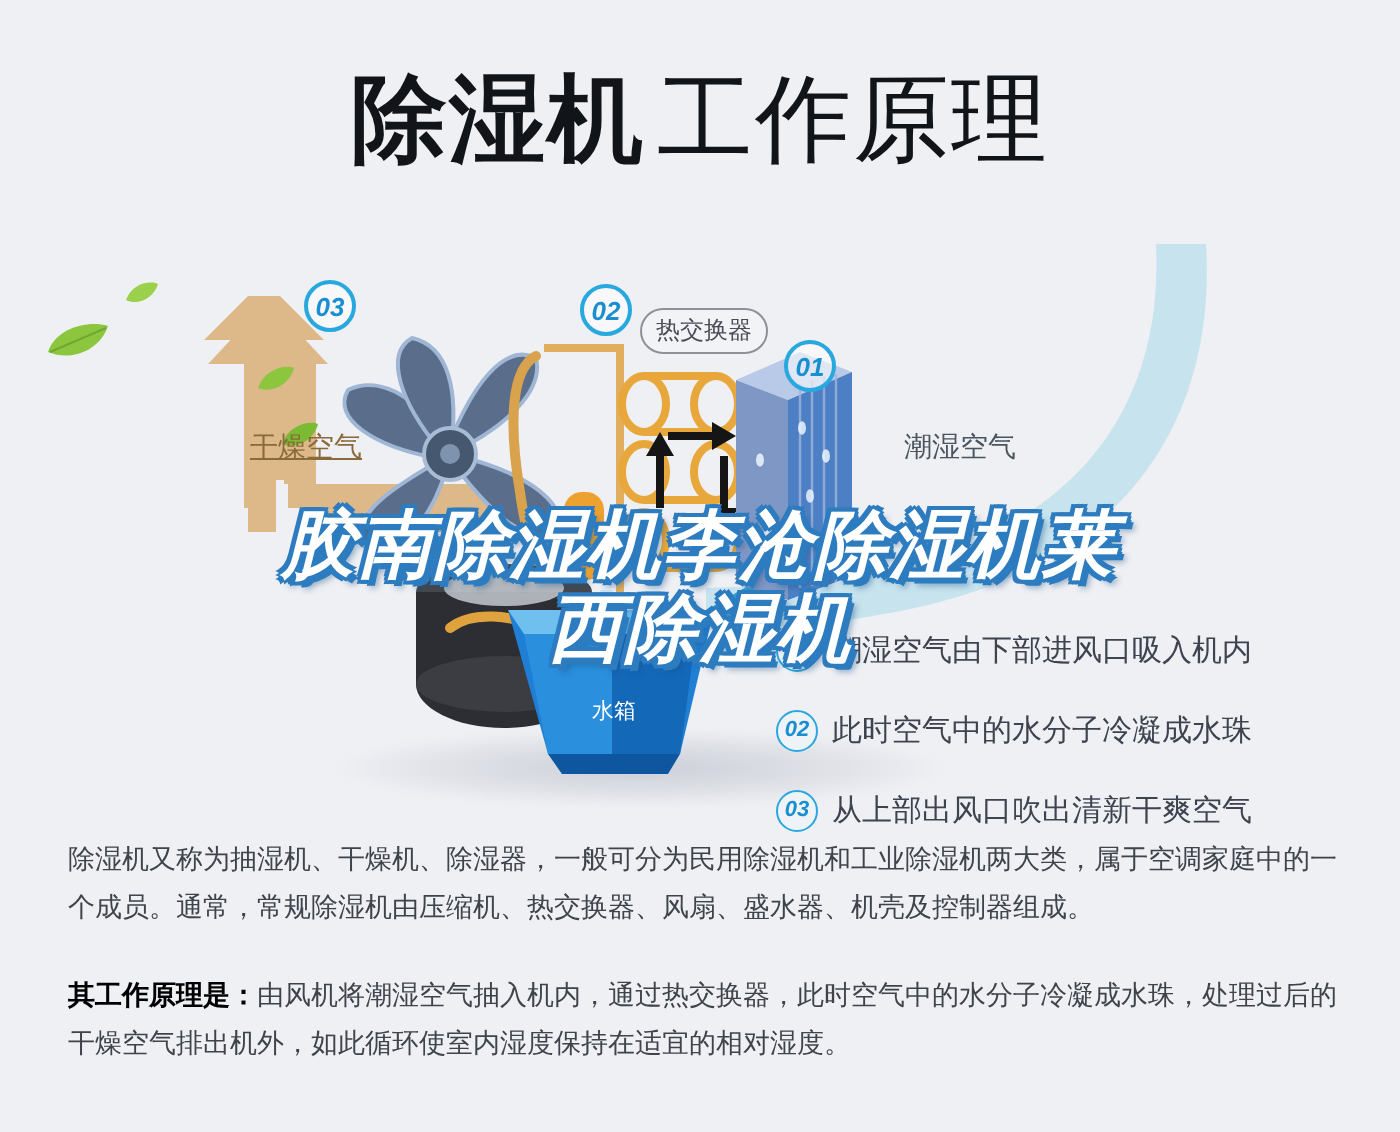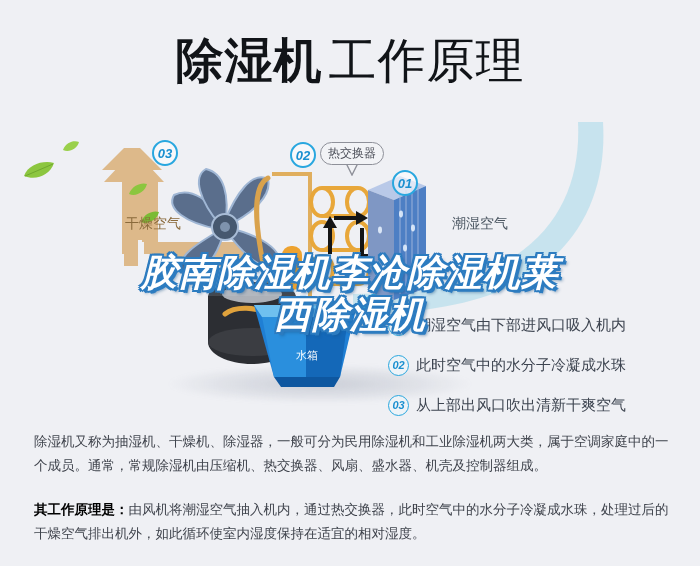--- a/index.html
+++ b/index.html
@@ -61,31 +61,31 @@
     font-size:13px;font-weight:700;line-height:24px;text-align:center;
     font-family:"Liberation Sans",sans-serif;font-style:italic;
     box-sizing:border-box;
   }
   .badge.b01{left:392px;top:60px;}
   .badge.b02{left:290px;top:32px;}
   .badge.b03{left:152px;top:30px;}
 
   
   .callout{
-    position:absolute;left:320px;top:32px;
+    position:absolute;left:320px;top:44px;
     border:1.6px solid #8e9099;border-radius:12px;background:#f2f3f6;
     padding:2px 7px;font-size:12px;color:#4a4d57;white-space:nowrap;
   }
   .callout-tail{
     position:absolute;left:345px;top:52px;width:14px;height:14px;
   }
 
   
   .lab{position:absolute;font-size:14px;white-space:nowrap;}
-  .lab-dry{left:125px;top:105px;color:#8a6a3b;}
+  .lab-dry{left:125px;top:105px;color:#8a6a3b;text-decoration:underline;}
   .lab-wet{left:425px;top:105px;color:#4a5560;margin-left:27px;}
   .lab-tank{left:296px;top:238px;color:#ffffff;font-size:11px;text-align:right;}
 
   
   .steps{position:absolute;left:388px;top:205px;width:300px;}
   .step{display:flex;align-items:center;margin-bottom:19px;white-space:nowrap;}
   .step-badge{
     width:21px;height:21px;border-radius:50%;
     border:1.6px solid #29a7df;color:#1a8fd0;background:#eef3f7;
     font-size:11px;font-weight:700;font-style:italic;line-height:18px;
@@ -103,21 +103,21 @@
     color:#ffffff;letter-spacing:1px;
     font-family:"DejaVu Sans",sans-serif;
     text-shadow:
       2px 0 0 #2d7cc0, -2px 0 0 #2d7cc0, 0 2px 0 #2d7cc0, 0 -2px 0 #2d7cc0,
       2px 2px 0 #2d7cc0, -2px 2px 0 #2d7cc0, 2px -2px 0 #2d7cc0, -2px -2px 0 #2d7cc0,
       3px 3px 0 #2d7cc0, 4px 4px 3px rgba(25,80,130,.45);
   }
 
   
   .copy{position:absolute;left:34px;top:418px;width:640px;}
-  .copy p{margin:12px 0 8px 0;font-size:13.5px;line-height:24px;color:#3f434c;}
+  .copy p{margin:0 0 8px 0;font-size:13.5px;line-height:24px;color:#3f434c;}
   .copy p.p2{margin-top:20px;}
   .lead{font-weight:700;color:#000000;}
 </style>
 </head>
 <body>
 
 <div id="page">
 
   <div class="title-row">
     <span class="title-a">除湿机</span><span class="title-b">工作原理</span>

